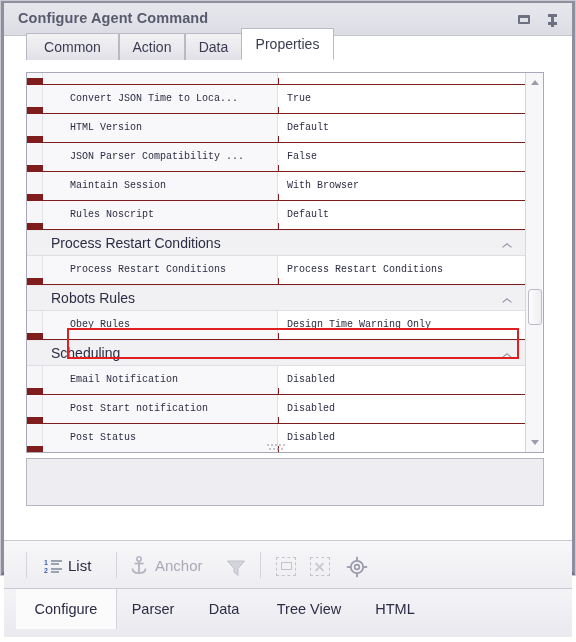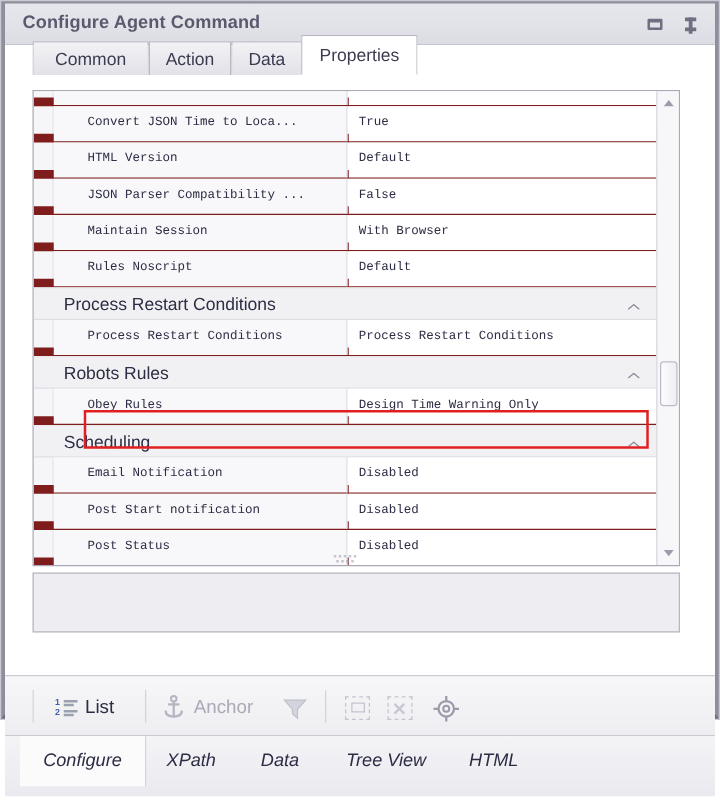--- a/index.html
+++ b/index.html
@@ -443,21 +443,20 @@
   }
   .btab {
     position: absolute;
     top: 0;
     height: 40px;
     line-height: 40px;
     text-align: center;
     font-size: 14.5px;
     color: #2c2c44;
     cursor: default;
-    font-style: italic;
   }
   .btab.active {
     background: #fbfbfc;
     border-right: 1px solid #d3d3dc;
   }
   #btab-0 { left: 12px;  width: 101px; }
   #btab-1 { left: 113px; width: 72px; }
   #btab-2 { left: 185px; width: 70px; }
   #btab-3 { left: 255px; width: 100px; }
   #btab-4 { left: 355px; width: 72px; }
@@ -664,20 +663,20 @@
           <line x1="11" y1="17.4" x2="11" y2="21.2" stroke="#9a9aab" stroke-width="1.8"></line>
           <line x1="0.8" y1="11" x2="4.6" y2="11" stroke="#9a9aab" stroke-width="1.8"></line>
           <line x1="17.4" y1="11" x2="21.2" y2="11" stroke="#9a9aab" stroke-width="1.8"></line>
         </svg>
       </span>
     </div>
   </div>
 
   <div id="bottom-tabs">
     <div class="btab active" id="btab-0">Configure</div>
-    <div class="btab" id="btab-1">XPath</div>
+    <div class="btab" id="btab-1">Parser</div>
     <div class="btab" id="btab-2">Data</div>
     <div class="btab" id="btab-3">Tree View</div>
     <div class="btab" id="btab-4">HTML</div>
 
   </div>
 
 </div>
 
 </body></html>

